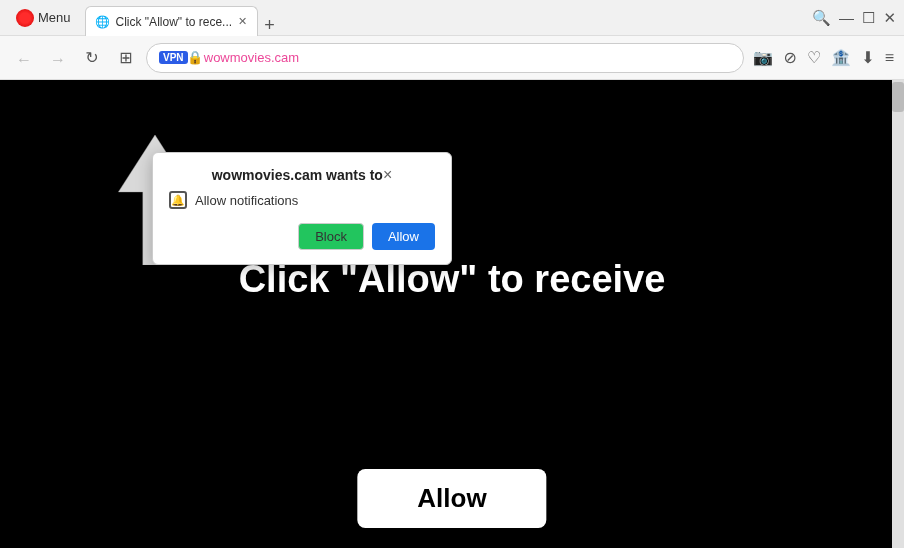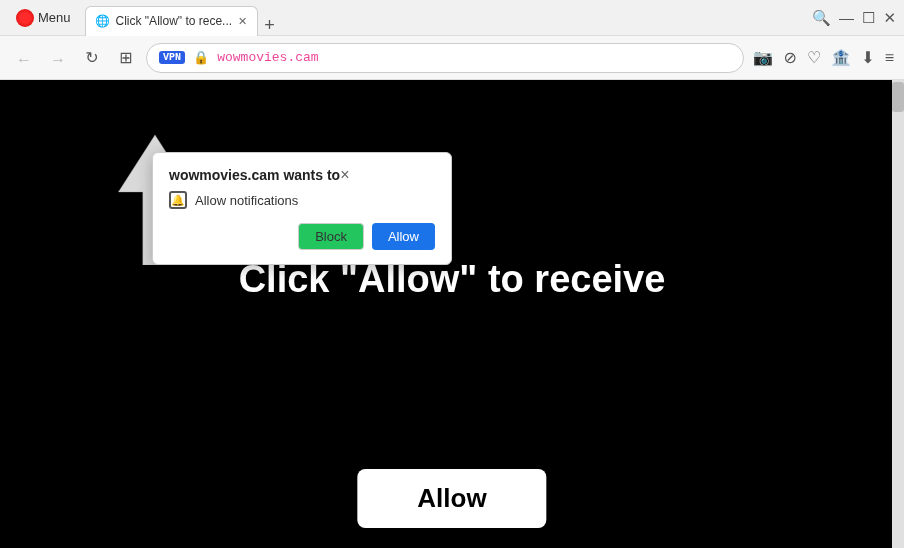--- a/index.html
+++ b/index.html
@@ -6,21 +6,20 @@
     body { width: 904px; height: 548px; overflow: hidden; font-family: Arial, sans-serif; background: #fff; }
 
     
     .browser-frame { width: 904px; height: 548px; display: flex; flex-direction: column; }
 
     
     .title-bar {
       height: 36px;
       background: #f1f1f1;
       display: flex;
-      align-items: center;
       padding: 0 8px;
       border-bottom: 1px solid #ddd;
       gap: 6px;
     }
     .menu-btn {
       display: flex; align-items: center; gap: 4px;
       padding: 4px 8px; border-radius: 4px; cursor: pointer;
       font-size: 13px; color: #333;
     }
     .opera-icon {
@@ -51,22 +50,22 @@
       padding: 0 10px;
       gap: 6px;
     }
     .nav-btn {
       width: 28px; height: 28px; display: flex; align-items: center; justify-content: center;
       border-radius: 50%; cursor: pointer; color: #555; font-size: 16px;
     }
     .nav-btn.disabled { color: #bbb; cursor: default; }
     .address-bar {
       flex: 1; height: 30px; border: 1px solid #ccc; border-radius: 15px;
-      background: #fff; display: flex; align-items: center; padding: 0 12px; gap: 8px;
-      font-size: 13px; color: #333; font-family: Liberation Mono, monospace;
+      background: #fff; display: flex; align-items: center; padding: 0 12px; 
+      font-size: 13px; color: #333;
     }
     .vpn-badge {
       background: #2b5ce6; color: #fff; font-size: 10px; font-weight: bold;
       border-radius: 3px; padding: 1px 4px;
     }
     .lock-icon { color: #555; font-size: 13px; }
     .address-text { color: #ec4899; font-size: 13px; }
     .toolbar-icons { display: flex; align-items: center; gap: 10px; margin-left: 4px; }
     .toolbar-icon { color: #555; font-size: 16px; cursor: pointer; }
 
@@ -147,21 +146,21 @@
       background: #fff;
       border: 1px solid #ccc;
       border-radius: 6px;
       box-shadow: 0 4px 16px rgba(0,0,0,0.25);
       z-index: 100;
       padding: 14px 16px 14px 16px;
     }
     .popup-header {
       display: flex;
       align-items: flex-start;
-      justify-content: flex-start;
+      justify-content: center;
       margin-bottom: 8px;
     }
     .popup-title {
       font-size: 14px;
       font-weight: bold;
       color: #222;
     }
     .popup-close {
       font-size: 16px;
       color: #666;

